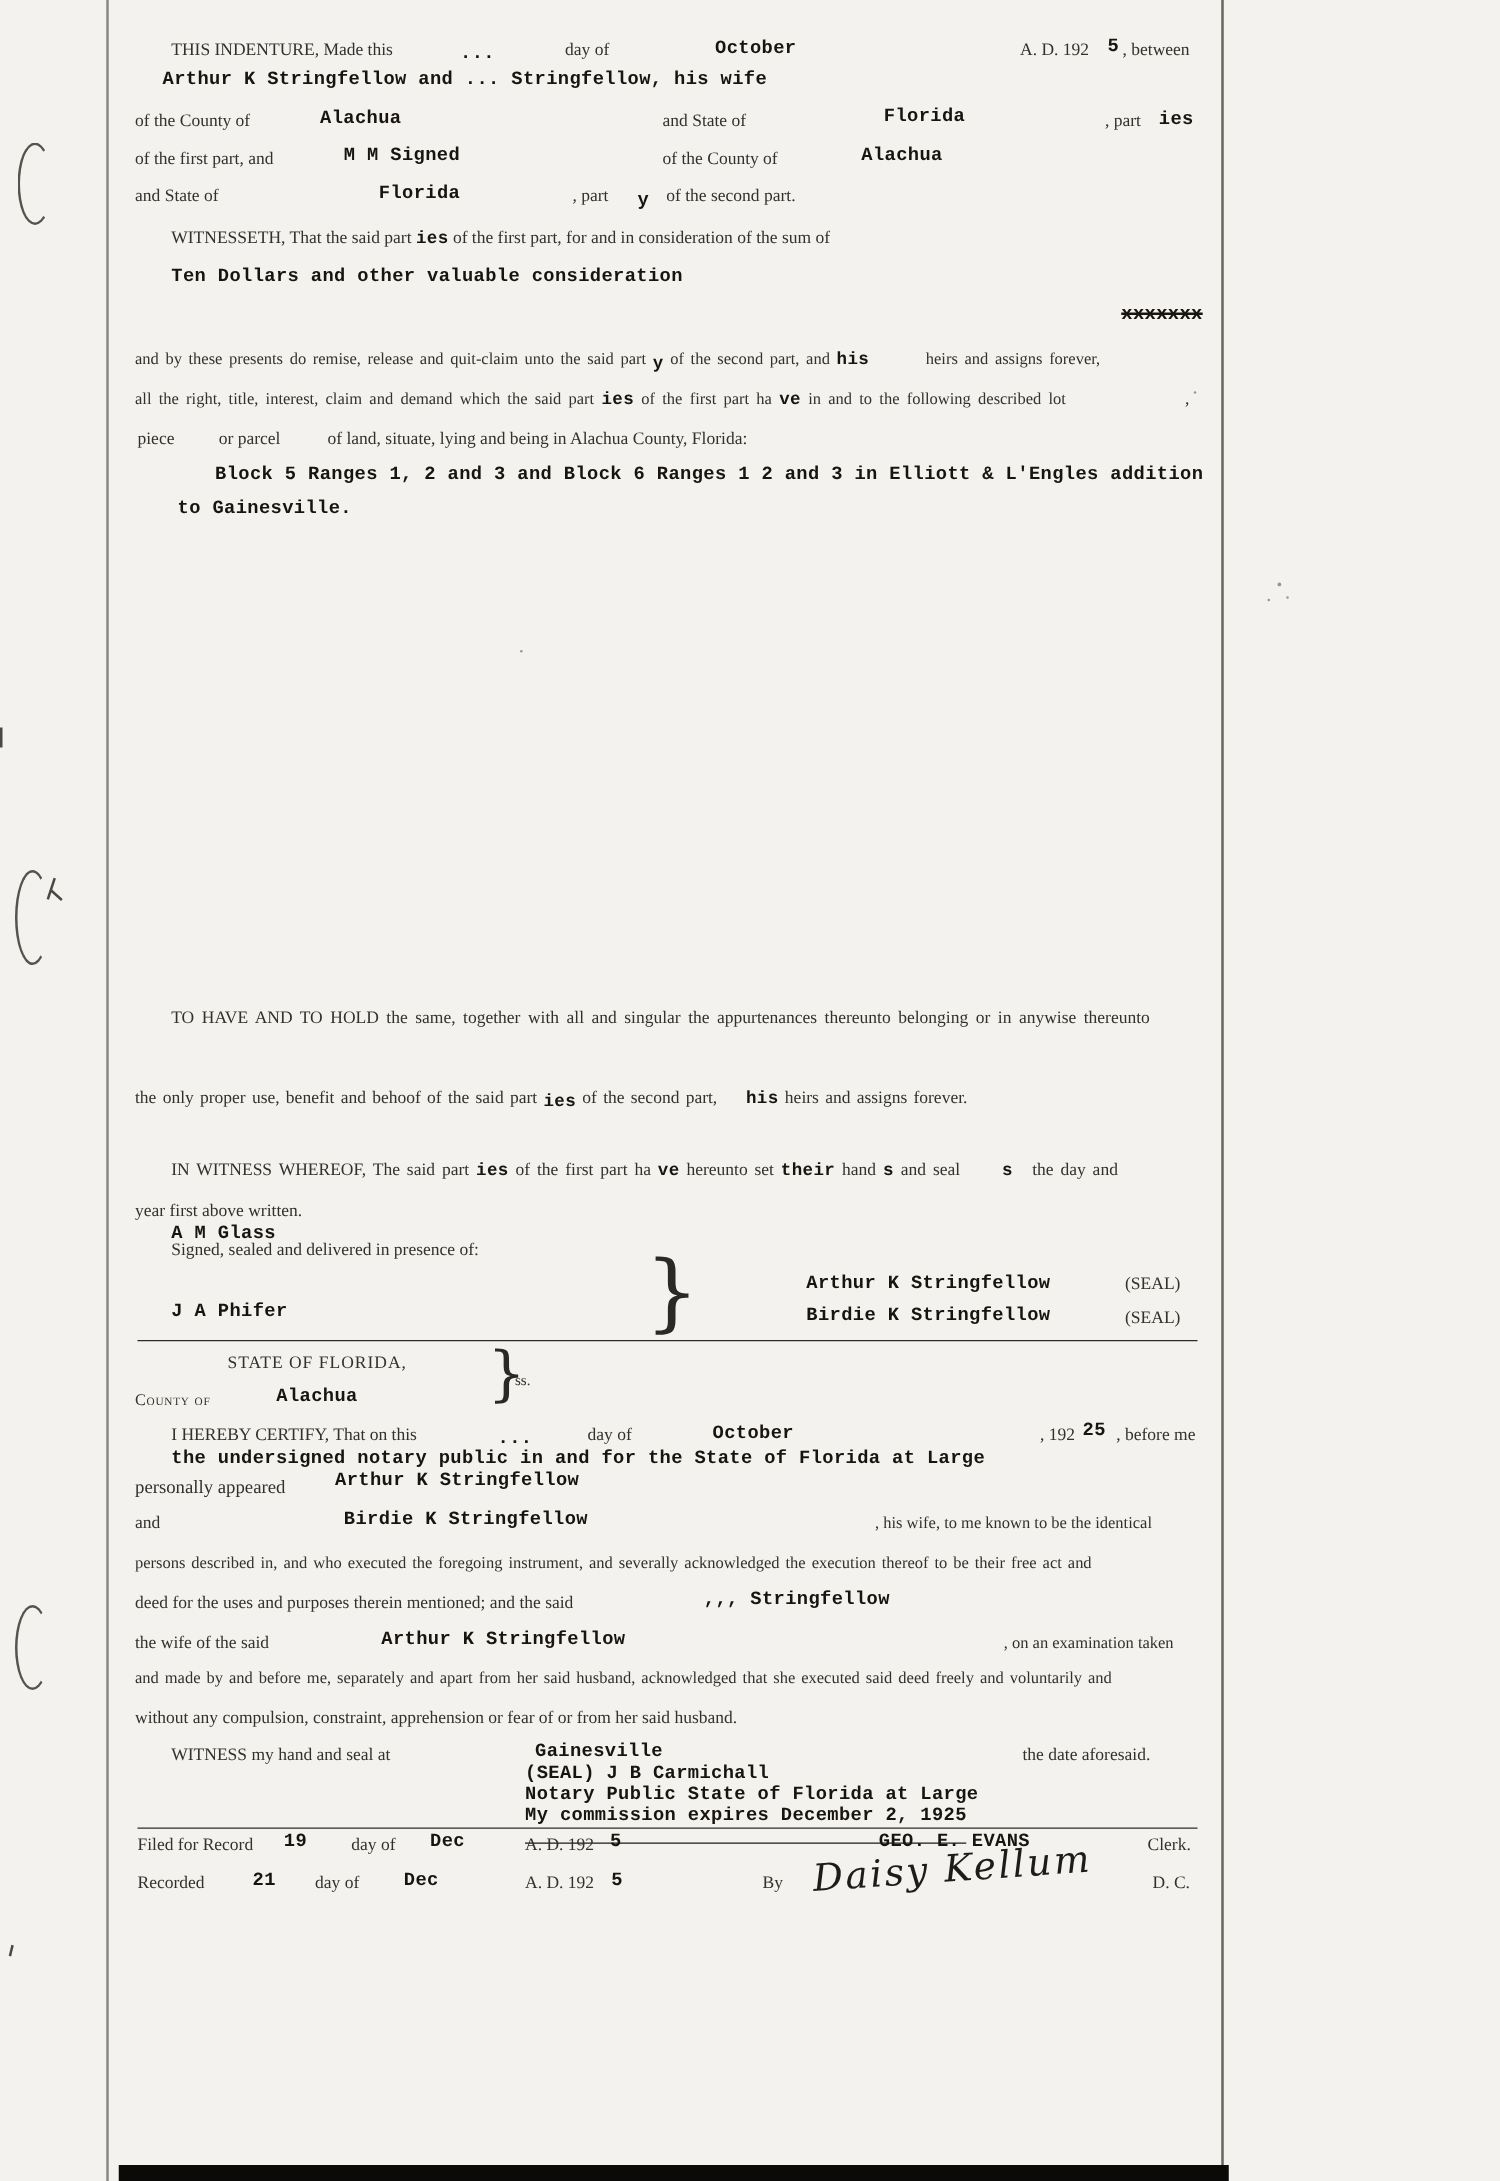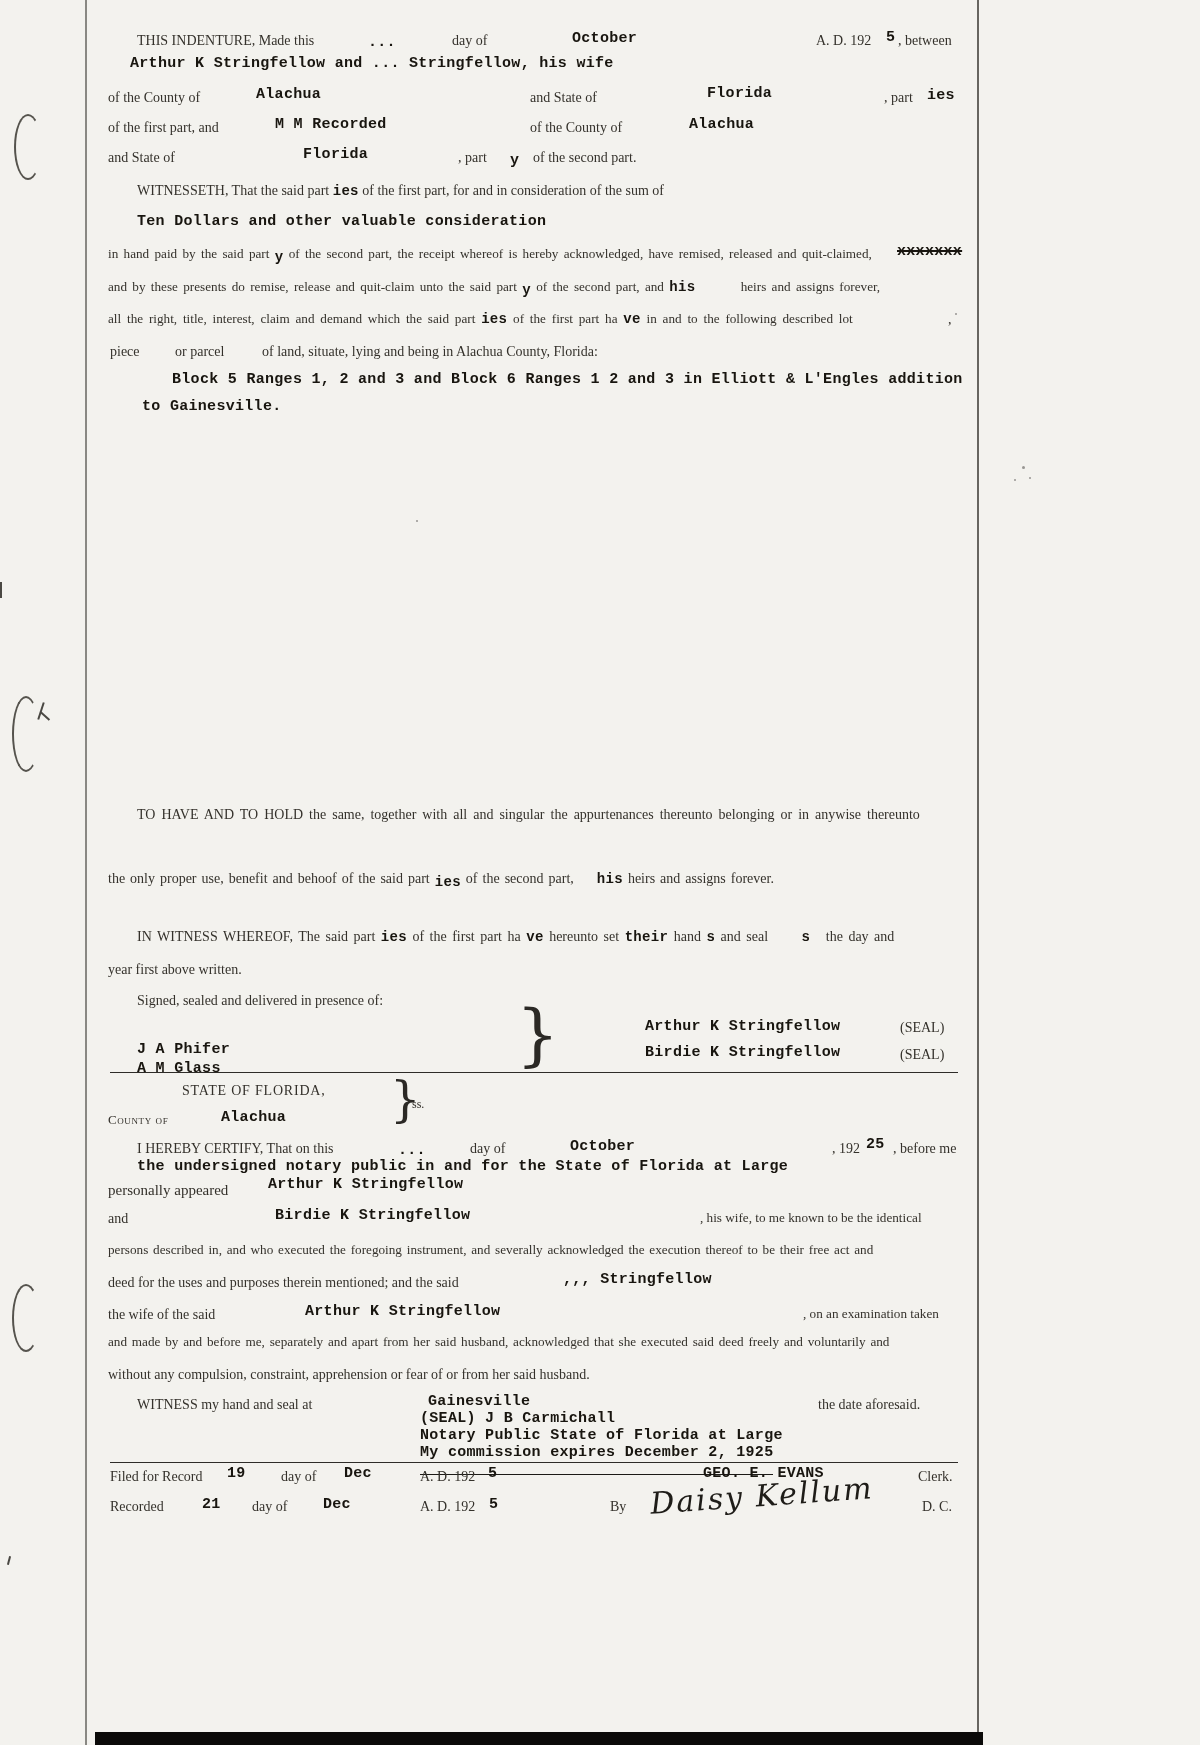--- a/index.html
+++ b/index.html
@@ -60,43 +60,38 @@
   <div class="seg t" style="top:55px;left:130px">Arthur K Stringfellow and ... Stringfellow, his wife</div>
 
   <div class="seg p" style="top:89px;left:108px">of the County of</div>
   <div class="seg t" style="top:86px;left:256px">Alachua</div>
   <div class="seg p" style="top:89px;left:530px">and State of</div>
   <div class="seg t" style="top:85px;left:707px">Florida</div>
   <div class="seg p" style="top:89px;left:884px">, part</div>
   <div class="seg t" style="top:87px;left:927px">ies</div>
 
   <div class="seg p" style="top:119px;left:108px">of the first part, and</div>
-  <div class="seg t" style="top:116px;left:275px">M M Recorded</div>
+  <div class="seg t" style="top:116px;left:275px">M M Signed</div>
   <div class="seg p" style="top:119px;left:530px">of the County of</div>
   <div class="seg t" style="top:116px;left:689px">Alachua</div>
 
   <div class="seg p" style="top:149px;left:108px">and State of</div>
   <div class="seg t" style="top:146px;left:303px">Florida</div>
   <div class="seg p" style="top:149px;left:458px">, part</div>
   <div class="seg t" style="top:152px;left:510px">y</div>
   <div class="seg p" style="top:149px;left:533px">of the second part.</div>
 
   <div class="seg p" style="top:182px;left:137px">
     <span>WITNESSETH, That the said part</span>
     <span class="t ti">ies</span>
     <span>of the first part, for and in consideration of the sum of</span>
   </div>
   <div class="seg t" style="top:213px;left:137px">Ten Dollars and other valuable consideration</div>
   <div class="seg t strike" style="top:214px;left:897px">xxxxxxx</div>
 
-  <div class="seg psm ws2" style="top:246px;left:108px">
-    <span>in hand paid by the said part</span>
-    <span class="t ti low">y</span>
-    <span>of the second part, the receipt whereof is hereby acknowledged, have remised, released and quit-claimed,</span>
-  </div>
 
   <div class="seg psm ws2" style="top:279px;left:108px">
     <span>and by these presents do remise, release and quit-claim unto the said part</span>
     <span class="t ti low">y</span>
     <span>of the second part, and</span>
     <span class="t ti">his</span>
     <span style="margin-left:40px">heirs and assigns forever,</span>
   </div>
 
   <div class="seg psm ws25" style="top:311px;left:108px">
@@ -133,21 +128,21 @@
     <span class="t ti">their</span>
     <span>hand</span>
     <span class="t ti">s</span>
     <span>and seal</span>
     <span class="t ti" style="margin-left:28px">s</span>
     <span style="margin-left:10px">the day and</span>
   </div>
   <div class="seg p" style="top:961px;left:108px">year first above written.</div>
   <div class="seg p" style="top:992px;left:137px">Signed, sealed and delivered in presence of:</div>
 
-  <div class="seg t" style="top:1060px;left:137px">A M Glass</div>
+  <div class="seg t" style="top:978px;left:137px">A M Glass</div>
   <div class="seg t" style="top:1041px;left:137px">J A Phifer</div>
   <div class="brace" style="top:1001px;left:516px;font-size:68px">}</div>
   <div class="seg t" style="top:1018px;left:645px">Arthur K Stringfellow</div>
   <div class="seg p" style="top:1019px;left:900px">(SEAL)</div>
   <div class="seg t" style="top:1044px;left:645px">Birdie K Stringfellow</div>
   <div class="seg p" style="top:1046px;left:900px">(SEAL)</div>
   <div class="rule" style="top:1072px;left:110px;width:848px"></div>
 
   <div class="seg p" style="top:1082px;left:182px;letter-spacing:.8px">STATE OF FLORIDA,</div>
   <div class="brace" style="top:1075px;left:390px;font-size:48px">}</div>

